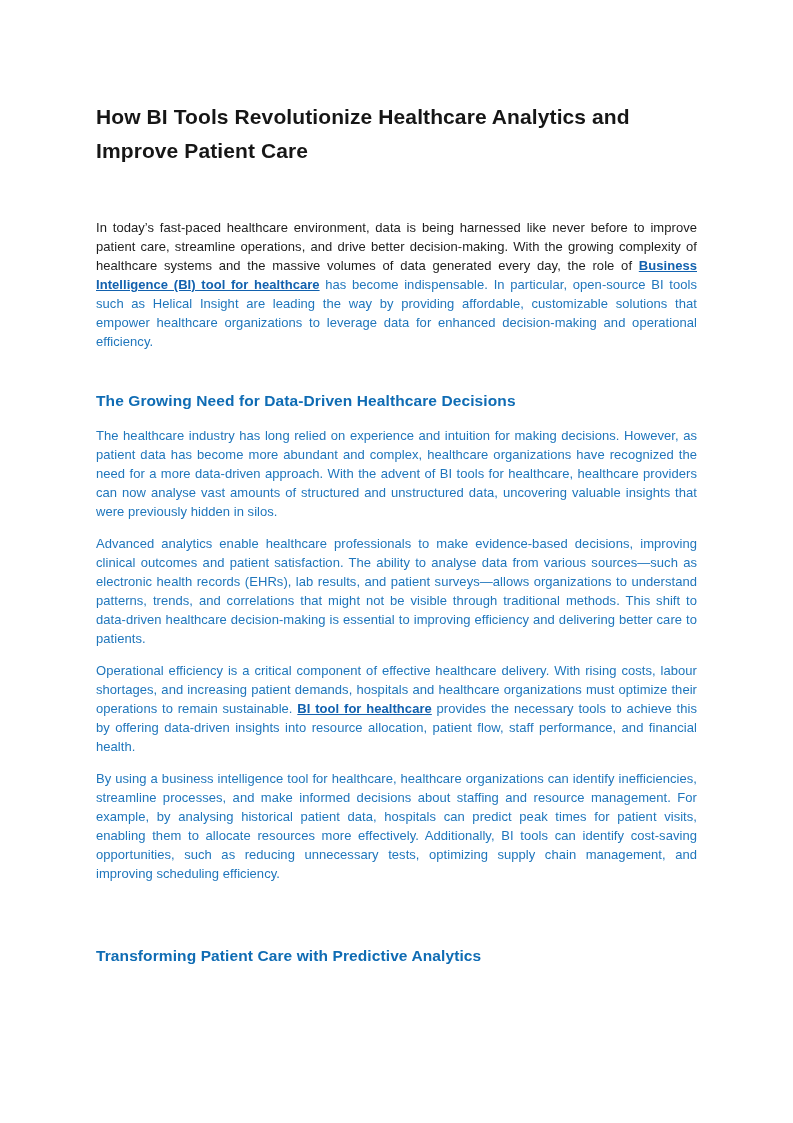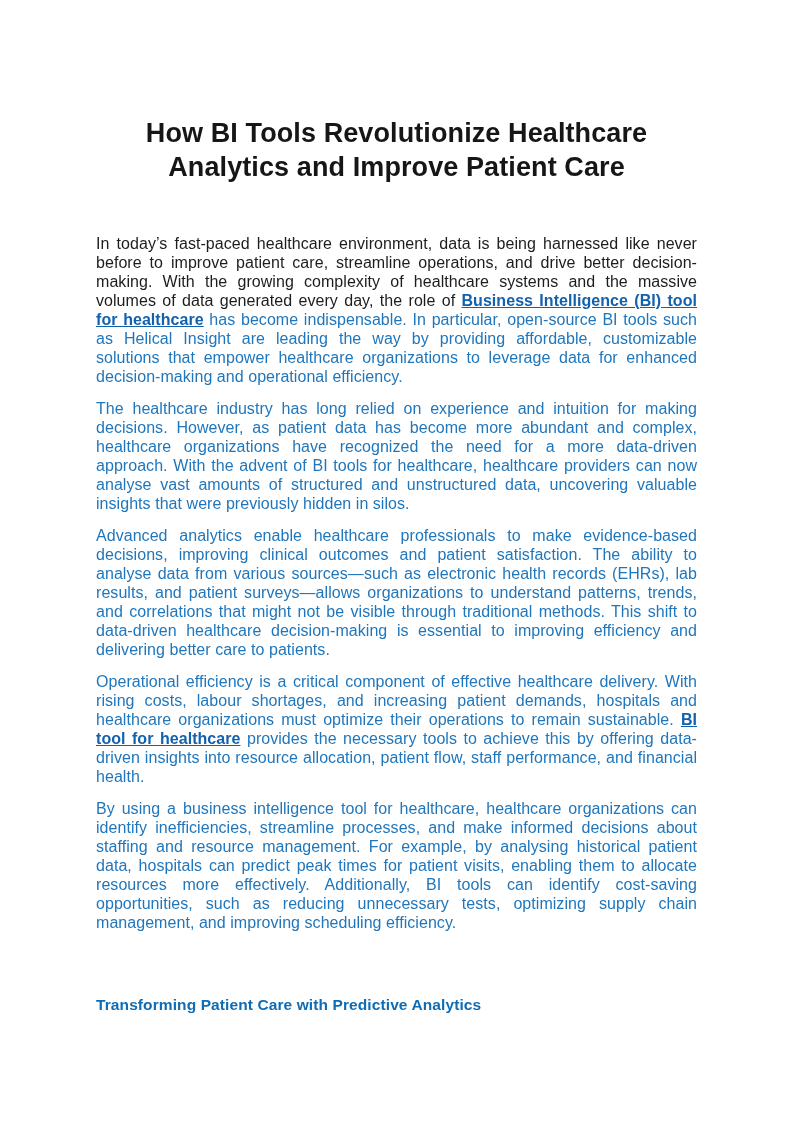--- a/index.html
+++ b/index.html
@@ -15,31 +15,31 @@
   body{
     width:793px;height:1123px;overflow:hidden;
     font-family:"Liberation Sans",sans-serif;
   }
   .page{
     width:793px;height:1123px;
     background:var(--page-bg);
     padding:100px 96px 0 96px;
   }
   .doc-title{
-    margin:16px 0 50px 0;
-    font-size:27px;
+    margin:0 0 50px 0;
+    font-size:21px;
     line-height:34px;
     font-weight:700;
-    text-align:center;
+    text-align:left;
     color:var(--title-color);
     letter-spacing:0.1px;
   }
   .para{
     margin:0 0 13px 0;
-    font-size:16px;
+    font-size:13px;
     line-height:19px;
     text-align:justify;
     color:var(--body-blue);
     letter-spacing:0.05px;
   }
   .t-black{color:var(--body-black);}
   .t-blue{color:var(--body-blue);}
   .heading{
     margin:40px 0 15px 0;
     font-size:15.5px;
@@ -58,20 +58,21 @@
 </style>
 </head>
 <body>
 
 <main class="page">
 
   <h1 class="doc-title">How BI Tools Revolutionize Healthcare Analytics and Improve Patient Care</h1>
 
   <p class="para"><span class="t-black">In today’s fast-paced healthcare environment, data is being harnessed like never before to improve patient care, streamline operations, and drive better decision-making. With the growing complexity of healthcare systems and the massive volumes of data generated every day, the role of </span><a class="inline-link" href="#">Business Intelligence (BI) tool for healthcare</a><span class="t-blue"> has become indispensable. In particular, open-source BI tools such as Helical Insight are leading the way by providing affordable, customizable solutions that empower healthcare organizations to leverage data for enhanced decision-making and operational efficiency.</span></p>
 
+  <h2 class="heading">The Growing Need for Data-Driven Healthcare Decisions</h2>
 
   <p class="para t-blue">The healthcare industry has long relied on experience and intuition for making decisions. However, as patient data has become more abundant and complex, healthcare organizations have recognized the need for a more data-driven approach. With the advent of BI tools for healthcare, healthcare providers can now analyse vast amounts of structured and unstructured data, uncovering valuable insights that were previously hidden in silos.</p>
 
   <p class="para t-blue">Advanced analytics enable healthcare professionals to make evidence-based decisions, improving clinical outcomes and patient satisfaction. The ability to analyse data from various sources—such as electronic health records (EHRs), lab results, and patient surveys—allows organizations to understand patterns, trends, and correlations that might not be visible through traditional methods. This shift to data-driven healthcare decision-making is essential to improving efficiency and delivering better care to patients.</p>
 
 
   <p class="para"><span class="t-blue">Operational efficiency is a critical component of effective healthcare delivery. With rising costs, labour shortages, and increasing patient demands, hospitals and healthcare organizations must optimize their operations to remain sustainable. </span><a class="inline-link" href="#">BI tool for healthcare</a><span class="t-blue"> provides the necessary tools to achieve this by offering data-driven insights into resource allocation, patient flow, staff performance, and financial health.</span></p>
 
   <p class="para t-blue">By using a business intelligence tool for healthcare, healthcare organizations can identify inefficiencies, streamline processes, and make informed decisions about staffing and resource management. For example, by analysing historical patient data, hospitals can predict peak times for patient visits, enabling them to allocate resources more effectively. Additionally, BI tools can identify cost-saving opportunities, such as reducing unnecessary tests, optimizing supply chain management, and improving scheduling efficiency.</p>
 

